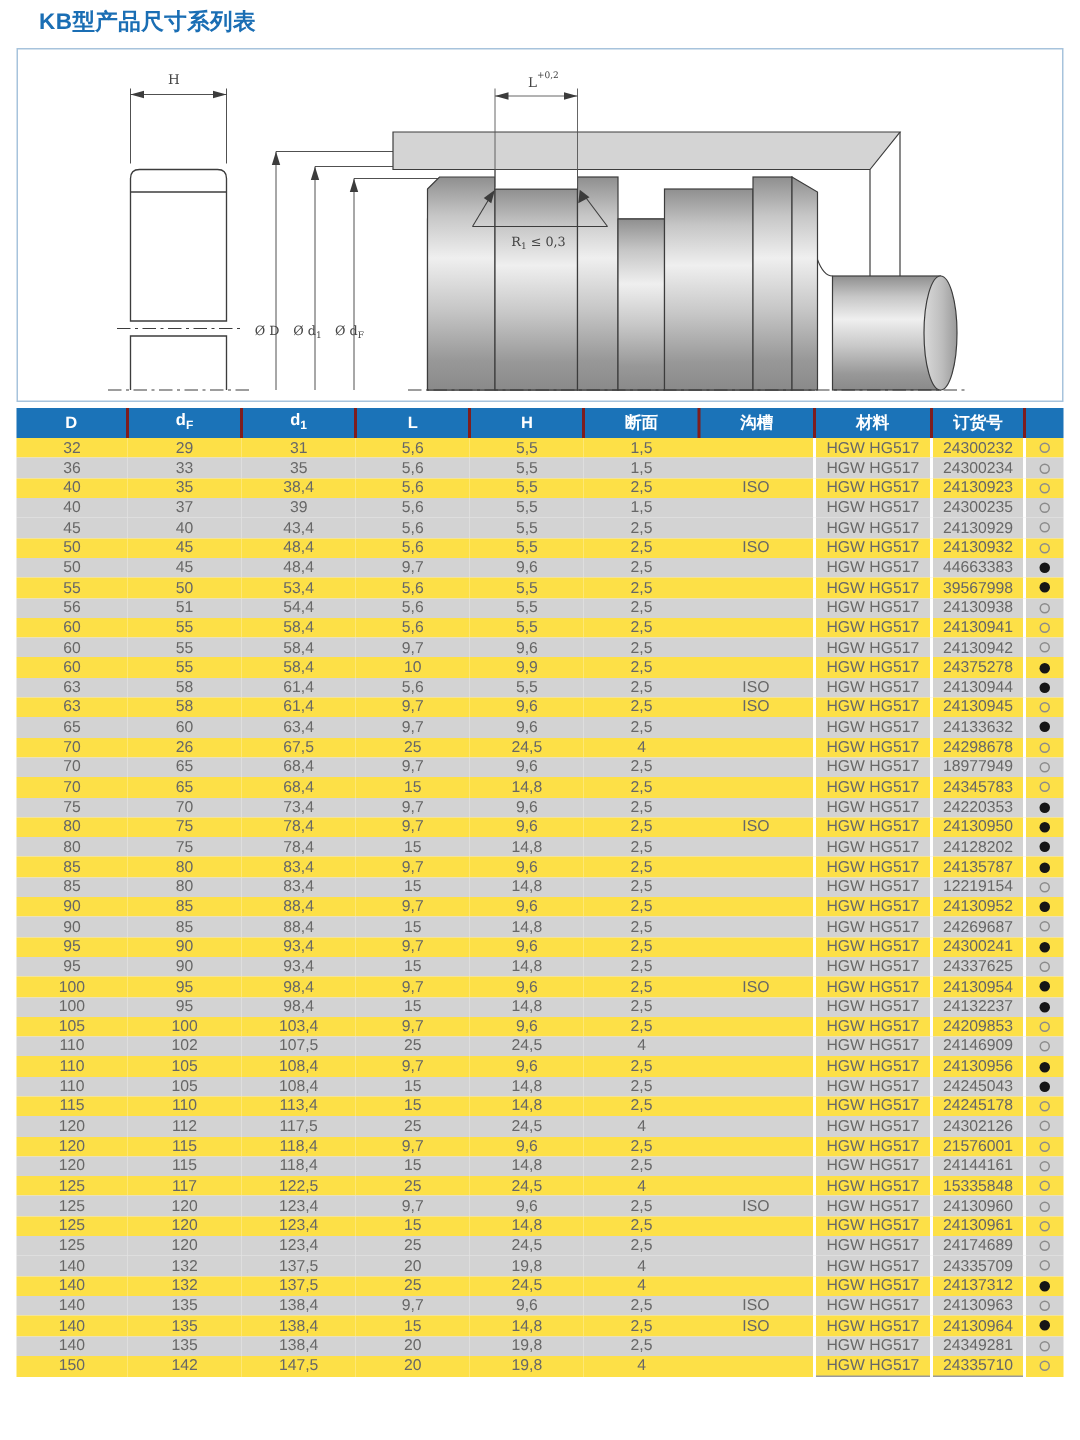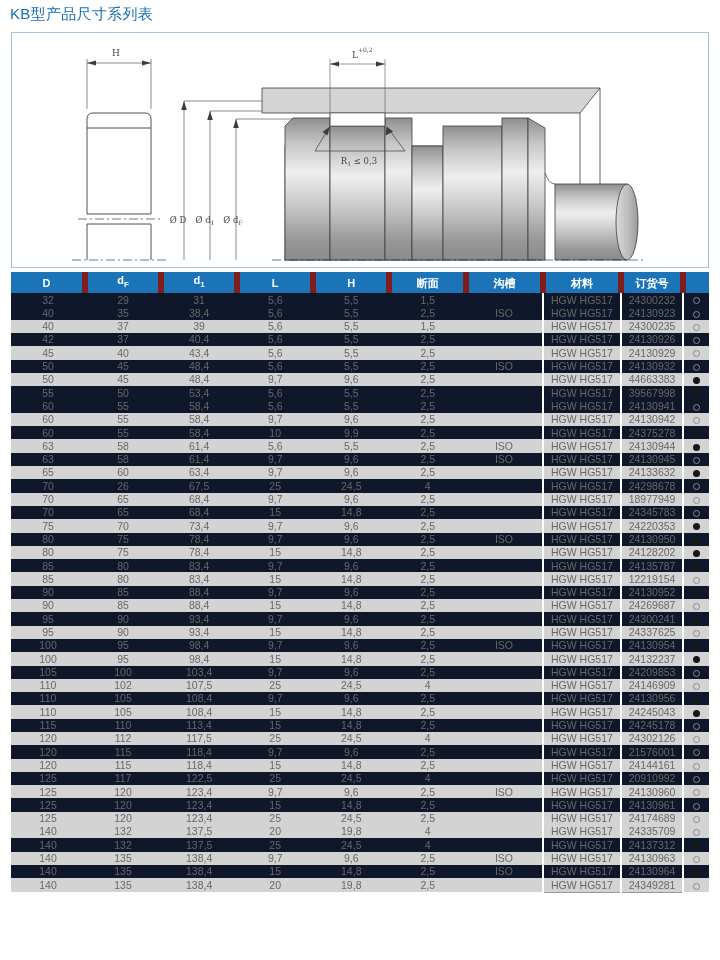--- a/index.html
+++ b/index.html
@@ -1,44 +1,44 @@
 <!DOCTYPE html>
 <html><head>
 <meta charset="utf-8">
 <style>
   html,body{margin:0;padding:0;}
   body{
     width:720px;height:960px;background:#ffffff;position:relative;
     font-family:"Liberation Sans",sans-serif;overflow:hidden;
   }
   .page-title{
-    position:absolute;left:10px;top:5px;
-    font-size:15px;font-weight:normal;color:#1a6eb4;letter-spacing:.3px;
+    position:absolute;left:26px;top:5px;
+    font-size:15px;font-weight:bold;color:#1a6eb4;letter-spacing:.3px;
   }
   .drawing-box{
     position:absolute;left:11px;top:32px;width:696px;height:234px;
     border:1px solid #a7c3dc;background:#ffffff;box-sizing:content-box;
   }
   table.dim-table{
     position:absolute;left:11px;top:272px;width:698px;
     border-collapse:collapse;table-layout:fixed;
   }
   table.dim-table thead th{
     background:#1b73b8;color:#ffffff;font-size:11px;font-weight:bold;
-    height:16px;padding:0;text-align:center;border-left:6px solid #7f1d1d;
+    height:16px;padding:0;text-align:center;border-left:2px solid #7f1d1d;
     line-height:16px;white-space:nowrap;
   }
   table.dim-table thead th:first-child{border-left:none;}
   table.dim-table thead th sub{font-size:8px;}
   table.dim-table tbody td{
     height:13.3px;font-size:10.5px;color:#676767;text-align:center;
     padding:0;line-height:1;white-space:nowrap;
   }
   table.dim-table tbody tr.odd{background:#d3d3d3;}
-  table.dim-table tbody tr.even{background:#0f172a;}
+  table.dim-table tbody tr.even{background:#fde047;}
   table.dim-table tbody td.sep{border-left:2px solid #ffffff;}
   table.dim-table tbody tr:last-child td.endline{border-bottom:1px solid #9a9a9a;}
   .mk{display:inline-block;width:7px;height:7px;border-radius:50%;vertical-align:middle;box-sizing:border-box;}
   .mk-filled{background:#161616;}
   .mk-open{border:1.3px solid #8b8b8b;background:transparent;}
   svg text{font-family:"DejaVu Serif",serif;fill:#444;}
 </style>
 </head>
 <body>
 
@@ -170,20 +170,32 @@
         <td>29</td>
         <td>31</td>
         <td>5,6</td>
         <td>5,5</td>
         <td>1,5</td>
         <td></td>
         <td class="sep endline">HGW HG517</td>
         <td class="sep endline">24300232</td>
         <td class="sep"><span class="mk mk-open"></span></td>
       </tr>
+      <tr class="odd">
+        <td>36</td>
+        <td>33</td>
+        <td>35</td>
+        <td>5,6</td>
+        <td>5,5</td>
+        <td>1,5</td>
+        <td></td>
+        <td class="sep endline">HGW HG517</td>
+        <td class="sep endline">24300234</td>
+        <td class="sep"><span class="mk mk-open"></span></td>
+      </tr>
       <tr class="even">
         <td>40</td>
         <td>35</td>
         <td>38,4</td>
         <td>5,6</td>
         <td>5,5</td>
         <td>2,5</td>
         <td>ISO</td>
         <td class="sep endline">HGW HG517</td>
         <td class="sep endline">24130923</td>
@@ -194,32 +206,20 @@
         <td>37</td>
         <td>39</td>
         <td>5,6</td>
         <td>5,5</td>
         <td>1,5</td>
         <td></td>
         <td class="sep endline">HGW HG517</td>
         <td class="sep endline">24300235</td>
         <td class="sep"><span class="mk mk-open"></span></td>
       </tr>
-      <tr class="even">
-        <td>42</td>
-        <td>37</td>
-        <td>40,4</td>
-        <td>5,6</td>
-        <td>5,5</td>
-        <td>2,5</td>
-        <td></td>
-        <td class="sep endline">HGW HG517</td>
-        <td class="sep endline">24130926</td>
-        <td class="sep"><span class="mk mk-open"></span></td>
-      </tr>
       <tr class="odd">
         <td>45</td>
         <td>40</td>
         <td>43,4</td>
         <td>5,6</td>
         <td>5,5</td>
         <td>2,5</td>
         <td></td>
         <td class="sep endline">HGW HG517</td>
         <td class="sep endline">24130929</td>
@@ -253,20 +253,32 @@
         <td>55</td>
         <td>50</td>
         <td>53,4</td>
         <td>5,6</td>
         <td>5,5</td>
         <td>2,5</td>
         <td></td>
         <td class="sep endline">HGW HG517</td>
         <td class="sep endline">39567998</td>
         <td class="sep"><span class="mk mk-filled"></span></td>
+      </tr>
+      <tr class="odd">
+        <td>56</td>
+        <td>51</td>
+        <td>54,4</td>
+        <td>5,6</td>
+        <td>5,5</td>
+        <td>2,5</td>
+        <td></td>
+        <td class="sep endline">HGW HG517</td>
+        <td class="sep endline">24130938</td>
+        <td class="sep"><span class="mk mk-open"></span></td>
       </tr>
       <tr class="even">
         <td>60</td>
         <td>55</td>
         <td>58,4</td>
         <td>5,6</td>
         <td>5,5</td>
         <td>2,5</td>
         <td></td>
         <td class="sep endline">HGW HG517</td>
@@ -599,21 +611,21 @@
       </tr>
       <tr class="even">
         <td>125</td>
         <td>117</td>
         <td>122,5</td>
         <td>25</td>
         <td>24,5</td>
         <td>4</td>
         <td></td>
         <td class="sep endline">HGW HG517</td>
-        <td class="sep endline">20910992</td>
+        <td class="sep endline">15335848</td>
         <td class="sep"><span class="mk mk-open"></span></td>
       </tr>
       <tr class="odd">
         <td>125</td>
         <td>120</td>
         <td>123,4</td>
         <td>9,7</td>
         <td>9,6</td>
         <td>2,5</td>
         <td>ISO</td>
@@ -698,14 +710,26 @@
         <td>135</td>
         <td>138,4</td>
         <td>20</td>
         <td>19,8</td>
         <td>2,5</td>
         <td></td>
         <td class="sep endline">HGW HG517</td>
         <td class="sep endline">24349281</td>
         <td class="sep"><span class="mk mk-open"></span></td>
       </tr>
+      <tr class="even">
+        <td>150</td>
+        <td>142</td>
+        <td>147,5</td>
+        <td>20</td>
+        <td>19,8</td>
+        <td>4</td>
+        <td></td>
+        <td class="sep endline">HGW HG517</td>
+        <td class="sep endline">24335710</td>
+        <td class="sep"><span class="mk mk-open"></span></td>
+      </tr>
     </tbody>
 </table>
 
 </body></html>

